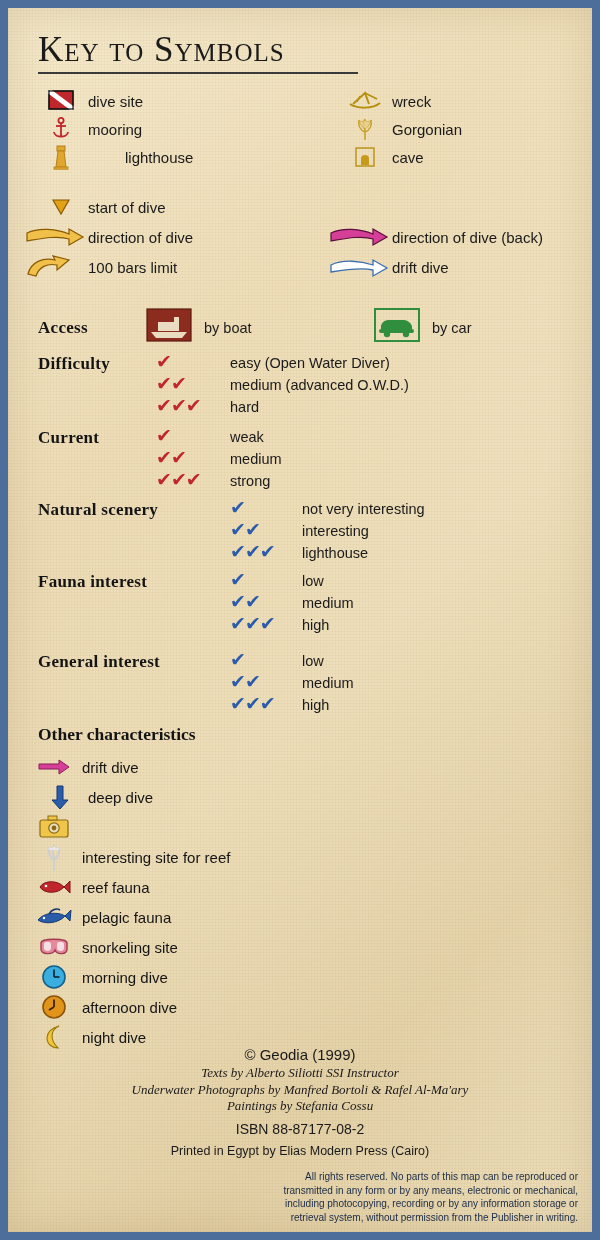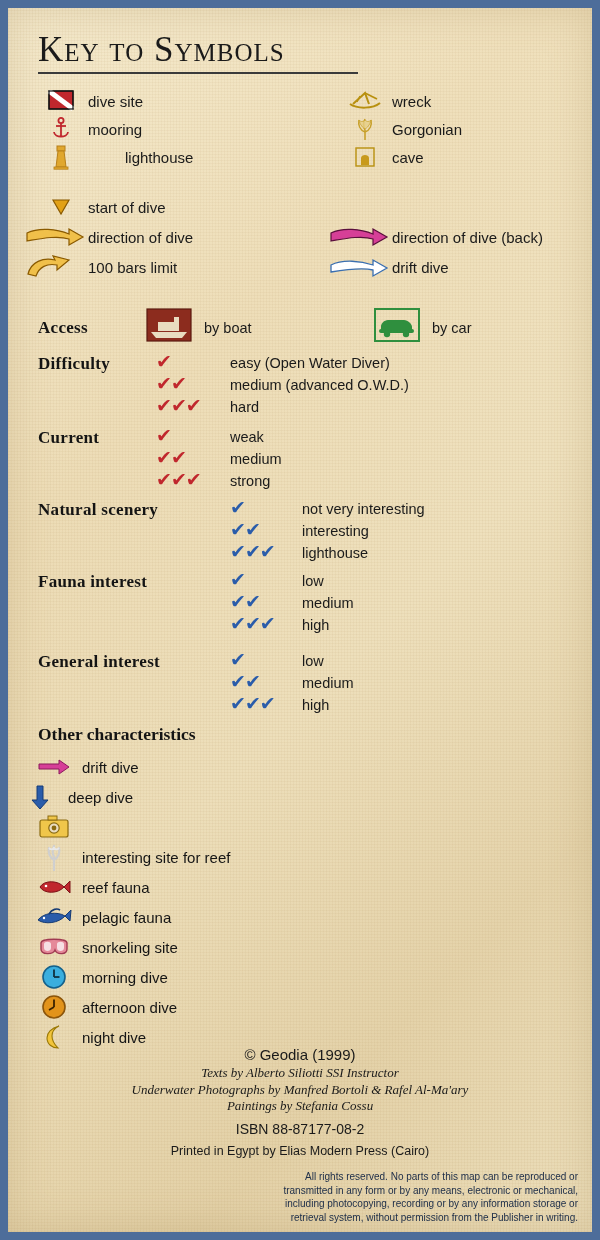--- a/index.html
+++ b/index.html
@@ -362,21 +362,21 @@
 
     <div class="orow" style="left:18px; top:28px;">
       <span class="oicon">
         <svg width="34" height="18" viewBox="0 0 34 18">
           <path d="M2 6 L22 6 L22 2 L32 9 L22 16 L22 11 L2 11 Z" fill="#d63f97" stroke="#8c1a5c" stroke-width="1"></path>
         </svg>
       </span>
       <span class="olabel">drift dive</span>
     </div>
 
-    <div class="orow" style="left:4px; top:58px;">
+    <div class="orow" style="left:24px; top:58px;">
       <span class="oicon">
         <svg width="20" height="26" viewBox="0 0 20 26">
           <path d="M7 2 L13 2 L13 16 L18 16 L10 25 L2 16 L7 16 Z" fill="#2a5caa" stroke="#153a76" stroke-width="1"></path>
         </svg>
       </span>
       <span class="olabel">deep dive</span>
     </div>
 
     <div class="orow" style="left:18px; top:88px;">
       <span class="oicon">

